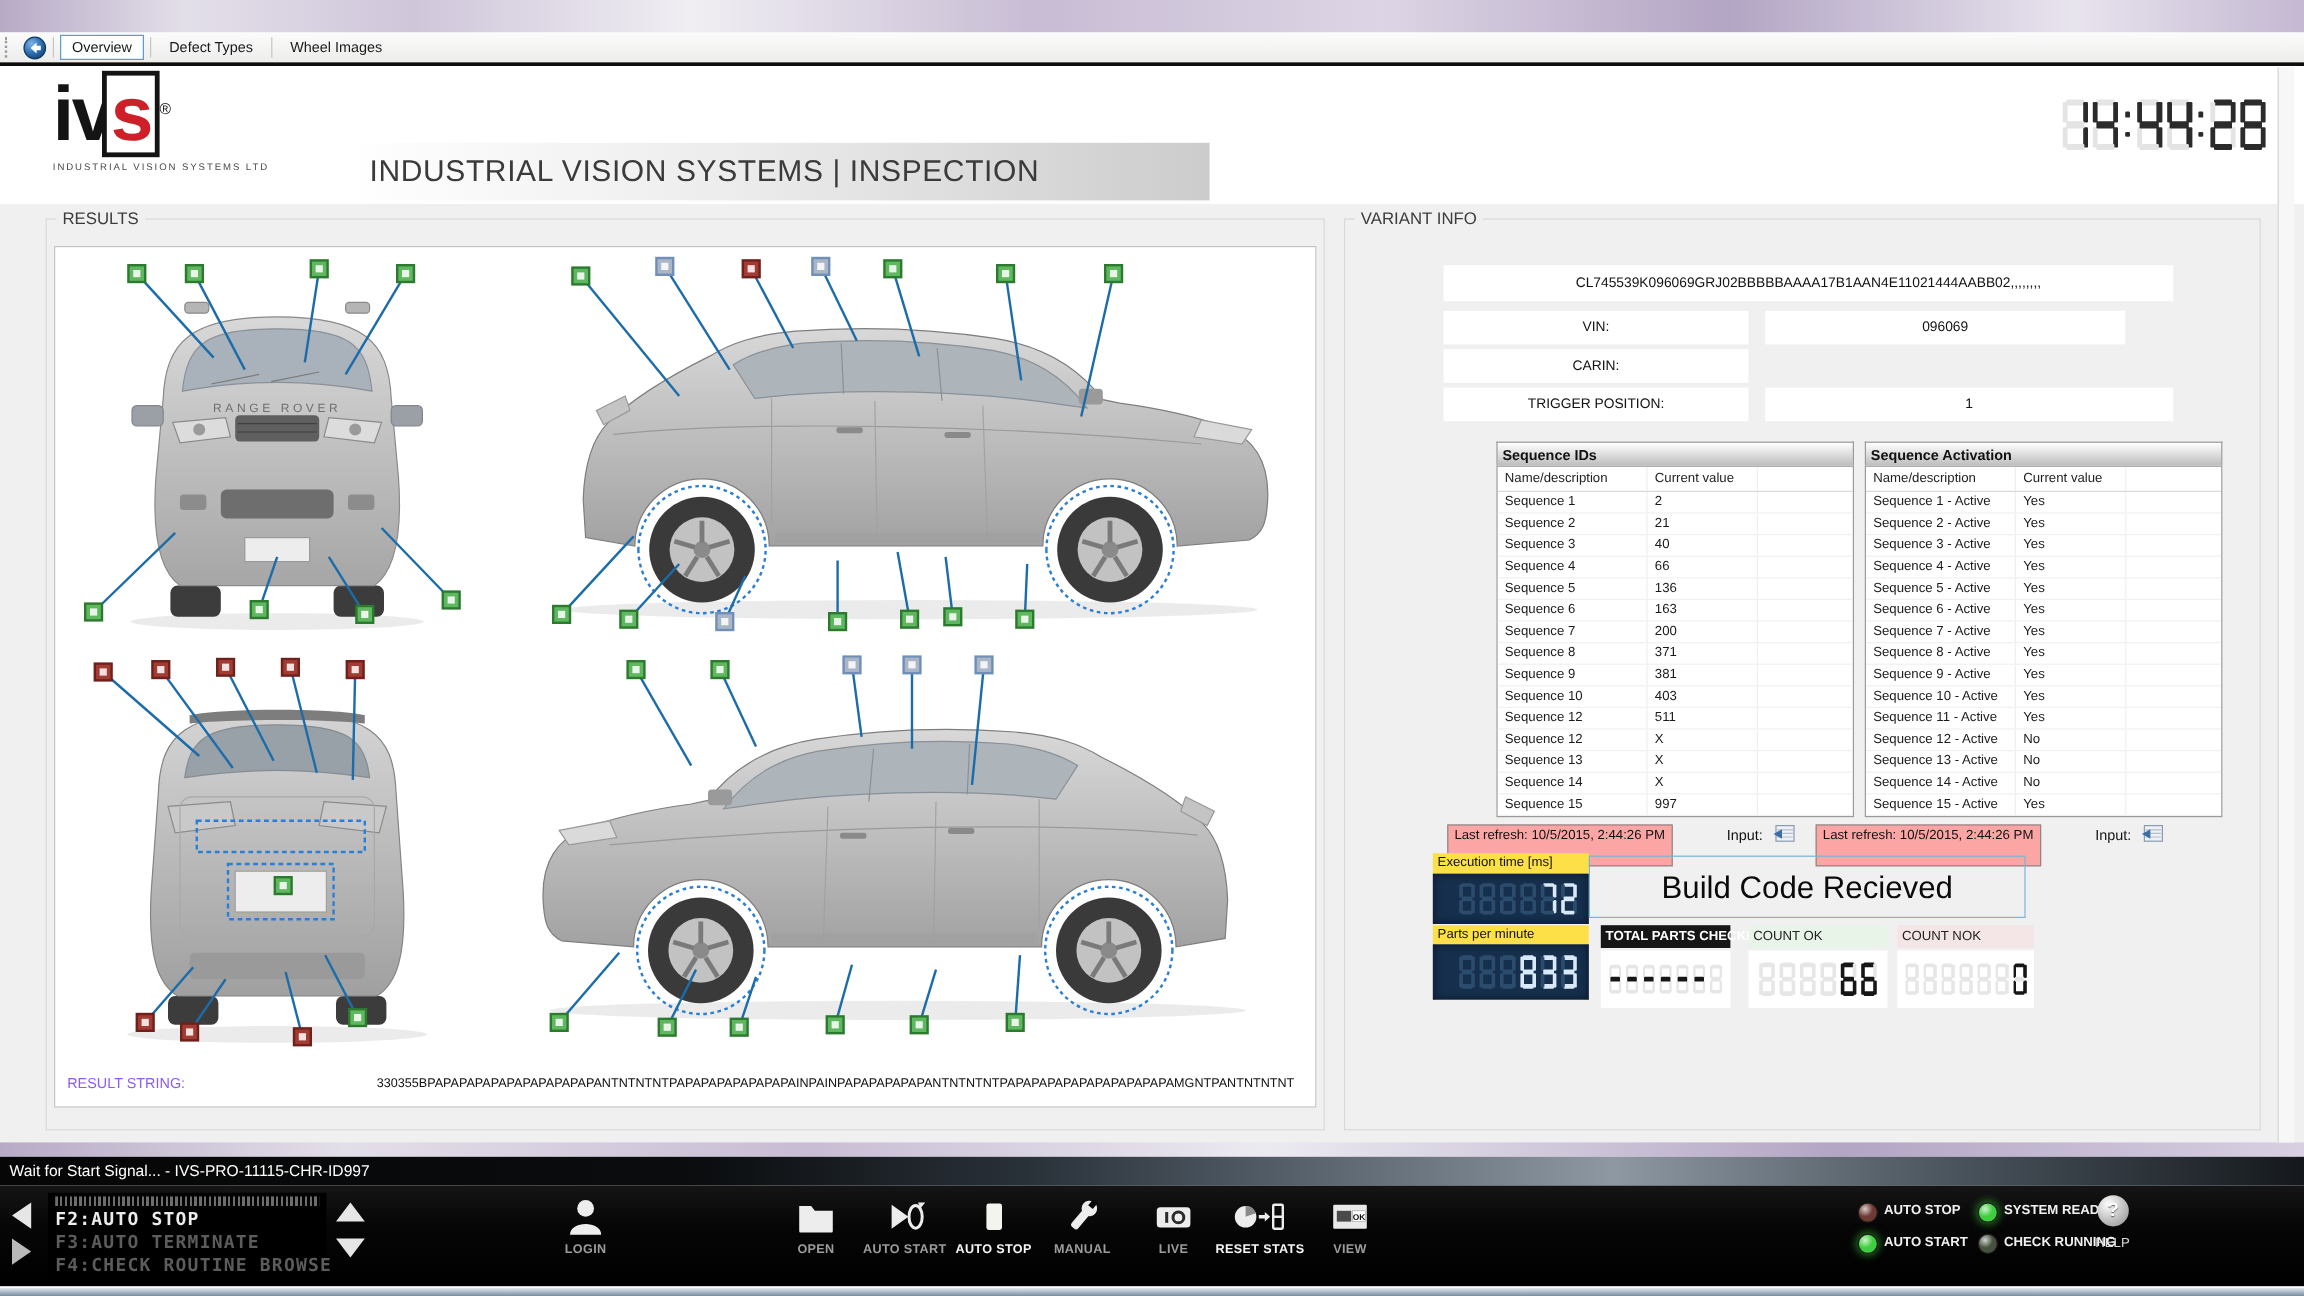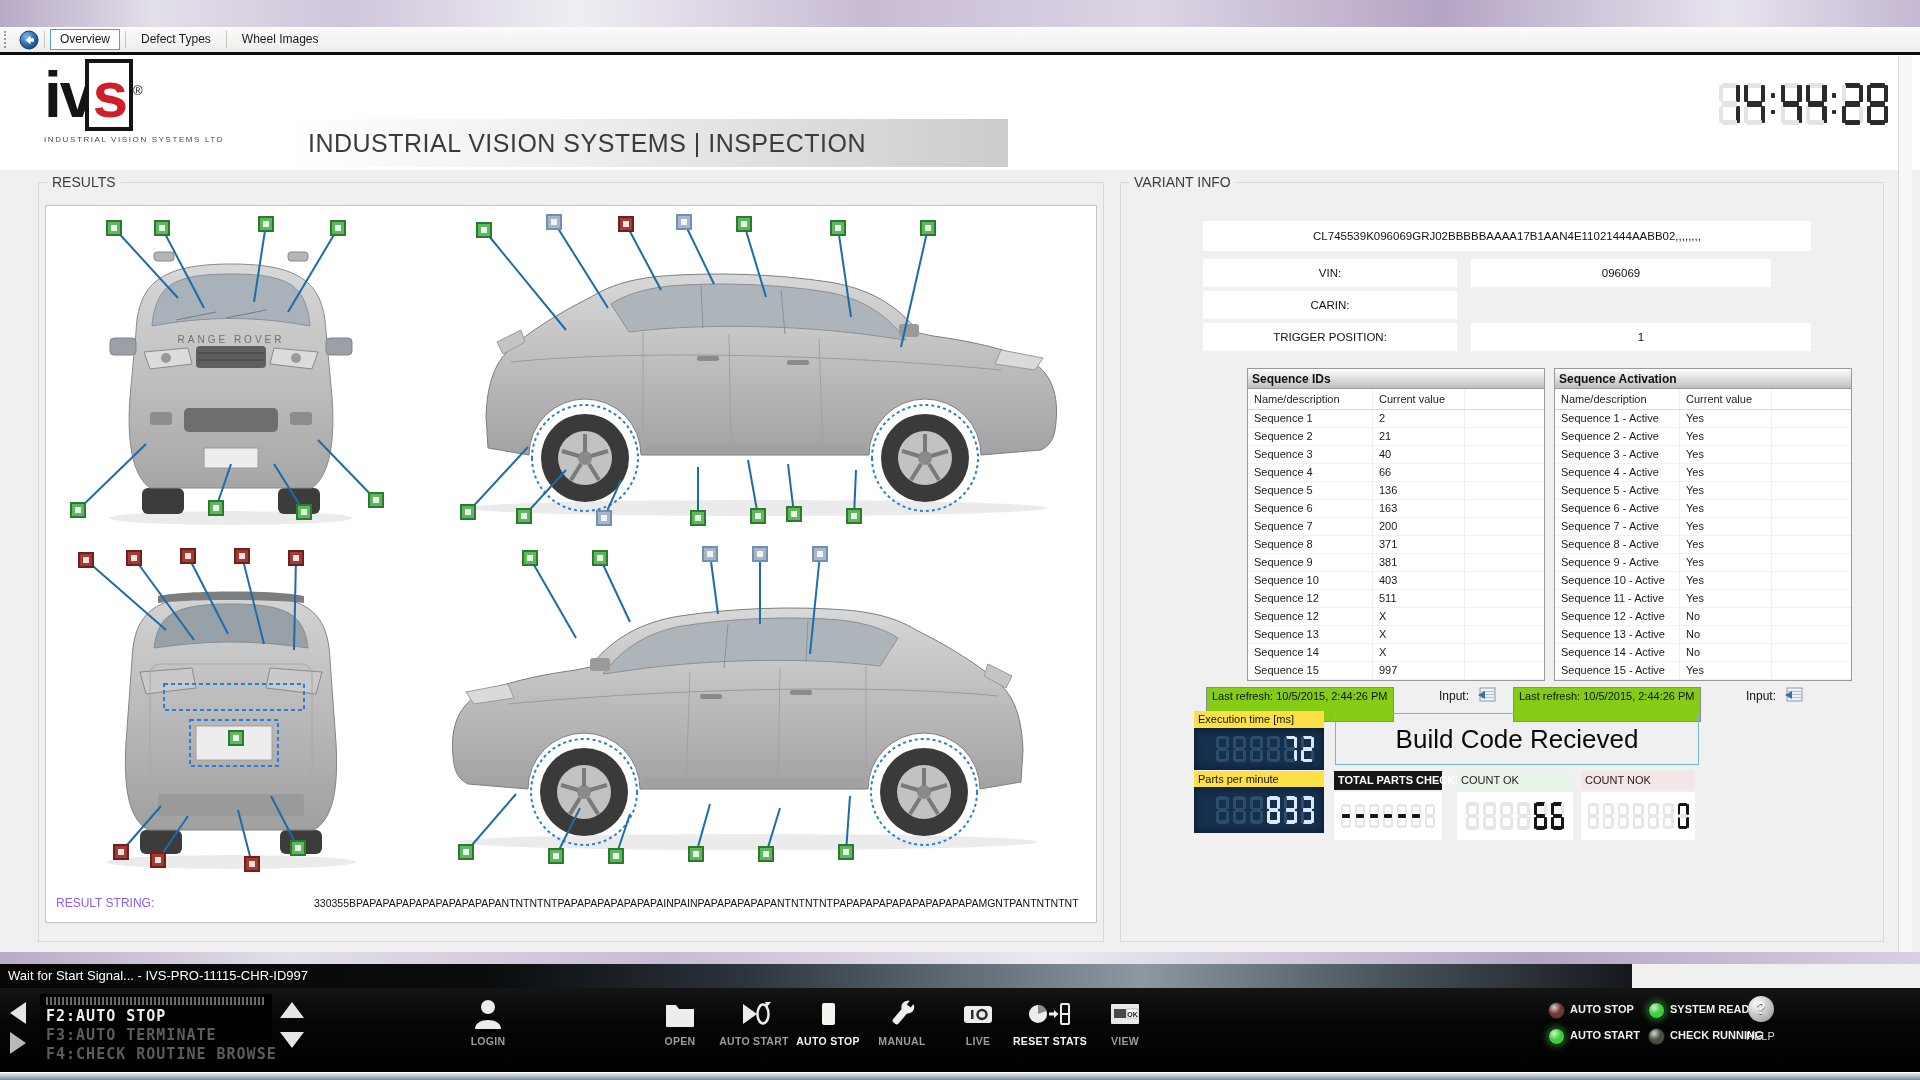--- a/index.html
+++ b/index.html
@@ -59,35 +59,35 @@
   
   .wbox{position:absolute;background:#fff;font-size:11.5px;display:flex;align-items:center;justify-content:center;color:#111;}
   .seq-block{position:absolute;width:298px;padding-left:41px;}
   .tbl-title{height:20px;background:linear-gradient(180deg,#ffffff,#bdbdbd);border:1px solid #9a9a9a;border-bottom:none;
     font-weight:bold;font-size:12px;padding:3px 0 0 4px;box-sizing:border-box;color:#111;}
   .tbl-body{height:293px;background:#fff;border:1px solid #9a9a9a;box-sizing:border-box;overflow:hidden;}
   .trow{display:flex;height:17px;line-height:17px;font-size:11px;border-bottom:1px solid #f1f1f1;color:#1a1a1a;}
   .trow.thead{height:20px;line-height:20px;border-bottom:1px solid #d8d8d8;color:#222;}
   .tc{box-sizing:border-box;padding-left:6px;border-right:1px solid #efefef;overflow:hidden;white-space:nowrap;}
   .tc0{width:125px;}.tc1{width:92px;}.tc2{flex:1;border-right:none;}
-  .refresh-box{position:absolute;height:35px;line-height:17px;border:1px solid #8a8a8a;background:#84cc16;
+  .refresh-box{position:absolute;height:35px;line-height:17px;border:1px solid #8a8a8a;background:#fca5a5;
     font-size:11px;padding:0 5px;box-sizing:border-box;color:#111;white-space:nowrap;}
   .input-label{position:absolute;font-size:12px;color:#111;}
   .stat-label{position:absolute;background:#fde047;font-size:11px;color:#111;padding:2px 4px;box-sizing:border-box;}
   .banner{position:absolute;display:flex;align-items:center;justify-content:center;
     font-size:26px;color:#0a0a0a;border:1px solid #79b4d8;}
   .cnt-label{position:absolute;font-size:11px;padding:3px 4px;box-sizing:border-box;white-space:nowrap;}
   .cnt-total{background:#161616;color:#fff;font-weight:bold;}
   .cnt-ok{background:#e9f4e9;color:#222;}
   .cnt-nok{background:#f4e6e6;color:#222;}
 
   
   .status-strip{left:0;top:952px;width:1920px;height:12px;
     background:linear-gradient(90deg,#b7aac6,#e3dfe9 15%,#c8bcd4 35%,#eceaf1 55%,#b3a5c4 80%,#d8d0e2);}
-  .status-bar{left:0;top:964px;width:1632px;height:24px;line-height:24px;
+  .status-bar{left:0;top:964px;width:1920px;height:24px;line-height:24px;
     background:linear-gradient(90deg,#060606 0%,#0a0c0e 30%,#2a323a 45%,#5d6873 58%,#8d98a2 70%,#49535c 85%,#14181c 100%);
     color:#fff;font-size:13px;padding-left:8px;box-sizing:border-box;}
   .control-bar{left:0;top:988px;width:1920px;height:84px;background:linear-gradient(180deg,#151515,#060606 40%,#000);}
   .lcd{position:absolute;left:40px;top:6px;width:232px;height:72px;background:#000;padding:3px 6px;box-sizing:border-box;}
   .lcd-dots{height:8px;background:repeating-linear-gradient(90deg,#9a9a9a 0 2px,transparent 2px 4px);opacity:.7;margin-bottom:2px;}
   .lcd-line{font-family:"DejaVu Sans Mono",monospace;font-size:15px;font-weight:bold;line-height:19px;
     letter-spacing:1px;color:#5c5c5c;white-space:nowrap;}
   .lcd-line.bright{color:#ececec;}
   .tri{width:0;height:0;position:absolute;}
   .tri-left{border-top:11px solid transparent;border-bottom:11px solid transparent;border-right:16px solid #e6e6e6;}
@@ -799,21 +799,21 @@
             <i class="sg-a lit"></i>
             <i class="sg-b lit"></i>
             <i class="sg-c lit"></i>
             <i class="sg-d lit"></i>
             <i class="sg-e"></i>
             <i class="sg-f"></i>
             <i class="sg-g lit"></i>
           </span>
         </div>
 
-      <div class="banner" style="left:214px;top:530px;width:362px;height:50px;">
+      <div class="banner" style="left:203px;top:530px;width:362px;height:50px;">
         <span>Build Code Recieved</span>
       </div>
 
       <div class="cnt-label cnt-total" style="left:213px;top:588px;width:108px;height:19px;">TOTAL PARTS CHECKED</div>
       <div class="cnt-label cnt-ok" style="left:336px;top:588px;width:116px;height:19px;">COUNT OK</div>
       <div class="cnt-label cnt-nok" style="left:460px;top:588px;width:114px;height:19px;">COUNT NOK</div>
 
       <div class="abs sseg sseg-counter" style="left:213px;top:609px;width:108px;height:48px;display:flex;">
           <span class="sd" style="width: 10px; height: 24px;">
             <i class="sg-a"></i>

